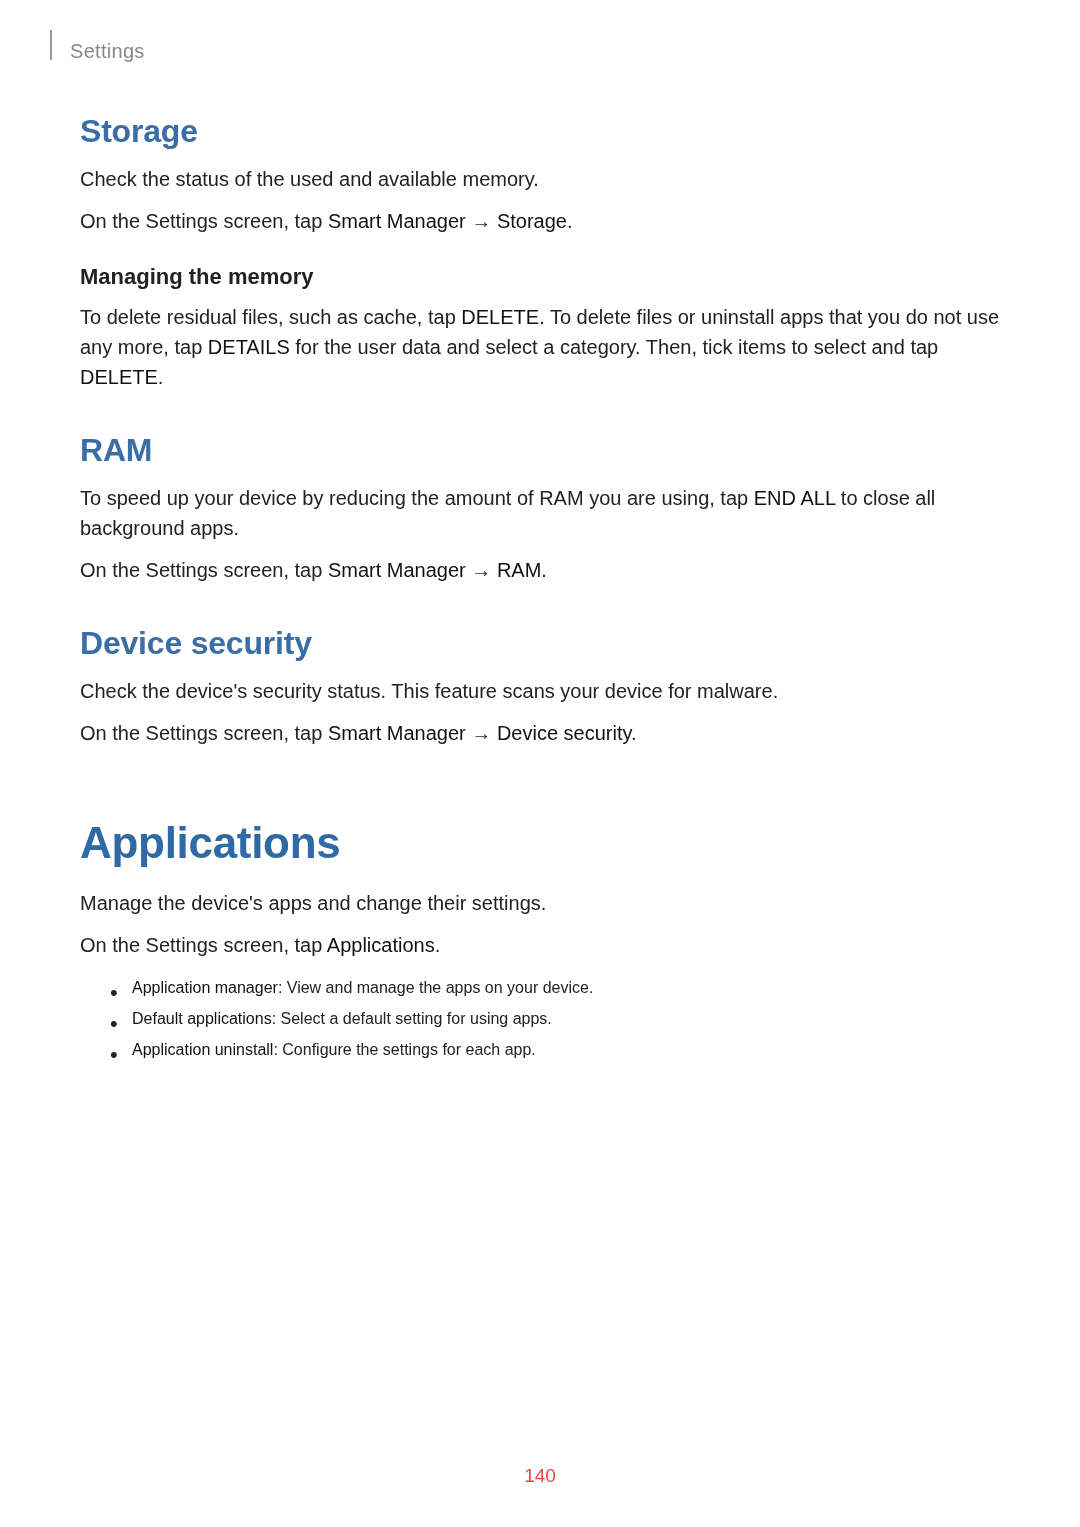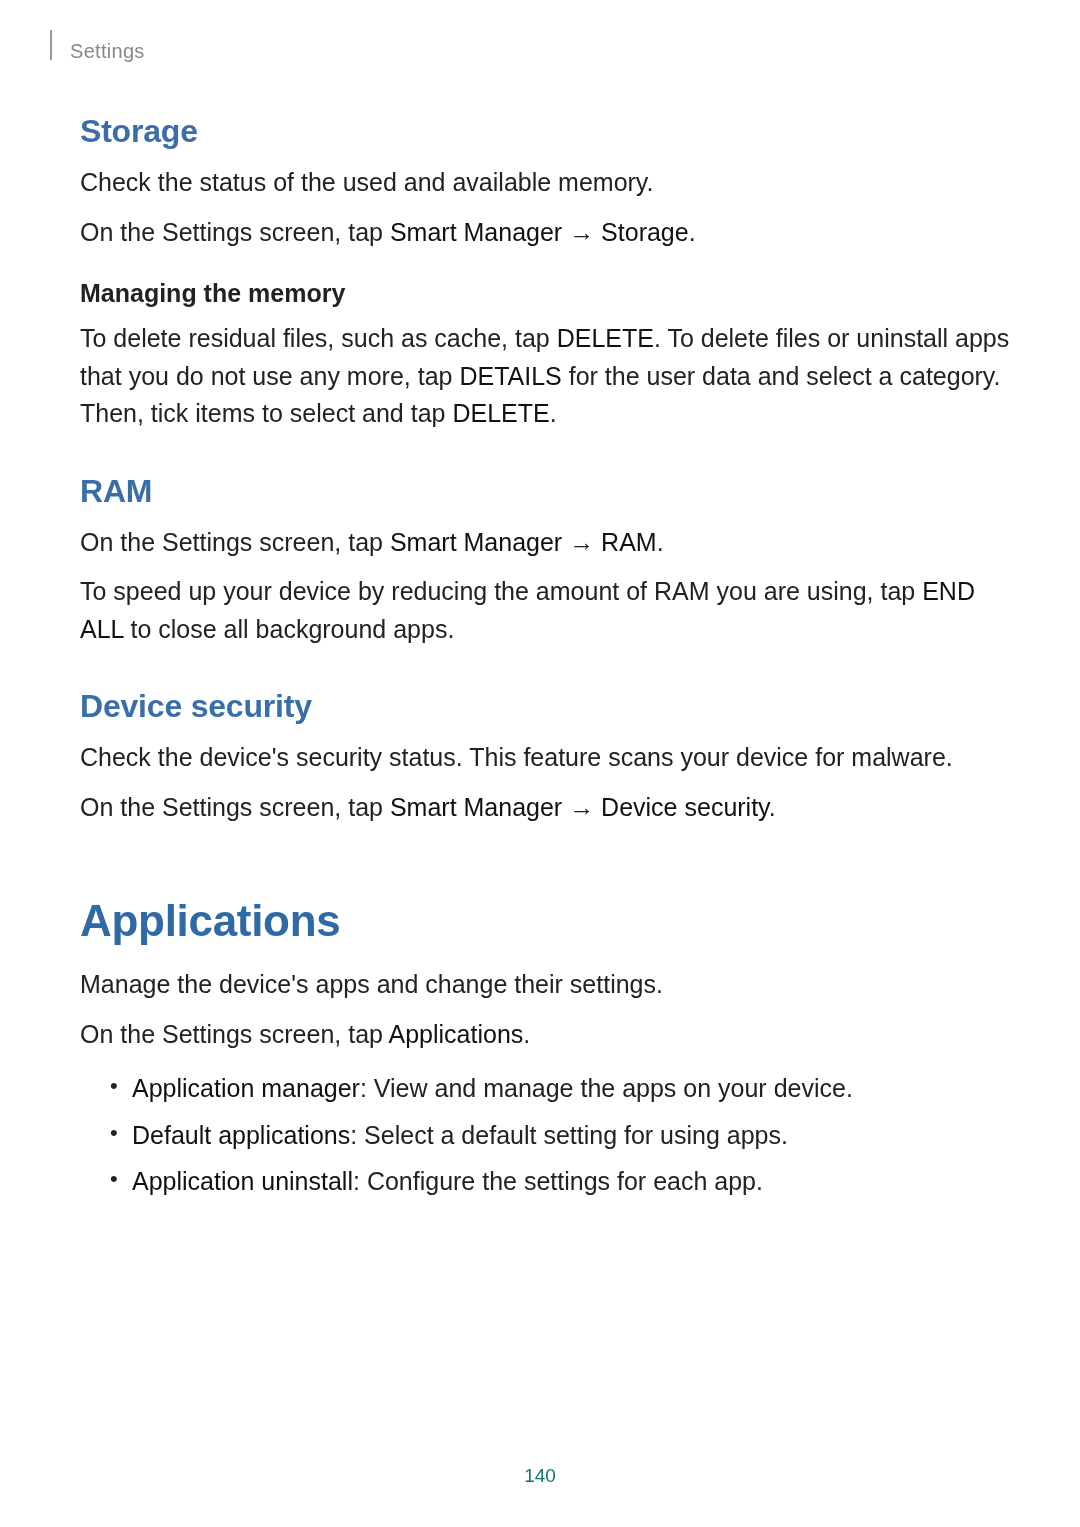--- a/index.html
+++ b/index.html
@@ -34,65 +34,65 @@
   }
   h2.colorhead {
     color: #3a6ea8;
     font-size: 32px;
     font-weight: 600;
     margin: 40px 0 14px 0;
     letter-spacing: -0.2px;
   }
   h3.subhead {
     color: #222;
-    font-size: 25px;
+    font-size: 22px;
     font-weight: 700;
     margin: 28px 0 10px 0;
   }
   p.body {
-    font-size: 25px;
+    font-size: 20px;
     line-height: 1.5;
     margin: 12px 0 6px 0;
     color: #222;
   }
   .bold { font-weight: 400; color: #111; }
   h1.chapter {
     color: #2f6aa6;
     font-size: 44px;
     font-weight: 700;
     margin: 70px 0 20px 0;
     letter-spacing: -0.3px;
   }
   ul.bullets {
     list-style: none;
     padding: 0 0 0 30px;
     margin: 14px 0 0 0;
   }
   ul.bullets li {
-    font-size: 25px;
+    font-size: 16px;
     line-height: 1.7;
     position: relative;
     padding-left: 22px;
     margin-bottom: 4px;
   }
   ul.bullets li::before {
     content: "•";
     position: absolute;
     left: 0;
     top: 0;
     color: #222;
     font-size: 22px;
   }
   .page-number {
     position: absolute;
     bottom: 40px;
     left: 0;
     right: 0;
     text-align: center;
-    color: #0f766e;
+    color: #ef4444;
     font-size: 19px;
   }
   .arrow {
     font-family: Arial, sans-serif;
   }
 </style>
 </head>
 <body>
 
 <div class="page">
@@ -105,24 +105,24 @@
     <span>On the Settings screen, tap </span><span class="bold">Smart Manager</span><span class="arrow"> → </span><span class="bold">Storage</span><span>.</span>
   </p>
 
   <h3 class="subhead">Managing the memory</h3>
   <p class="body">
     <span>To delete residual files, such as cache, tap </span><span class="bold">DELETE</span><span>. To delete files or uninstall apps that you do not use any more, tap </span><span class="bold">DETAILS</span><span> for the user data and select a category. Then, tick items to select and tap </span><span class="bold">DELETE</span><span>.</span>
   </p>
 
   <h2 class="colorhead">RAM</h2>
   <p class="body">
-    <span>On the Settings screen, tap </span><span class="bold">Smart Manager</span><span class="arrow"> → </span><span class="bold">RAM</span><span>.</span>
+    <span>To speed up your device by reducing the amount of RAM you are using, tap </span><span class="bold">END ALL</span><span> to close all background apps.</span>
   </p>
   <p class="body">
-    <span>To speed up your device by reducing the amount of RAM you are using, tap </span><span class="bold">END ALL</span><span> to close all background apps.</span>
+    <span>On the Settings screen, tap </span><span class="bold">Smart Manager</span><span class="arrow"> → </span><span class="bold">RAM</span><span>.</span>
   </p>
 
   <h2 class="colorhead">Device security</h2>
   <p class="body">Check the device's security status. This feature scans your device for malware.</p>
   <p class="body">
     <span>On the Settings screen, tap </span><span class="bold">Smart Manager</span><span class="arrow"> → </span><span class="bold">Device security</span><span>.</span>
   </p>
 
   <h1 class="chapter">Applications</h1>
   <p class="body">Manage the device's apps and change their settings.</p>

